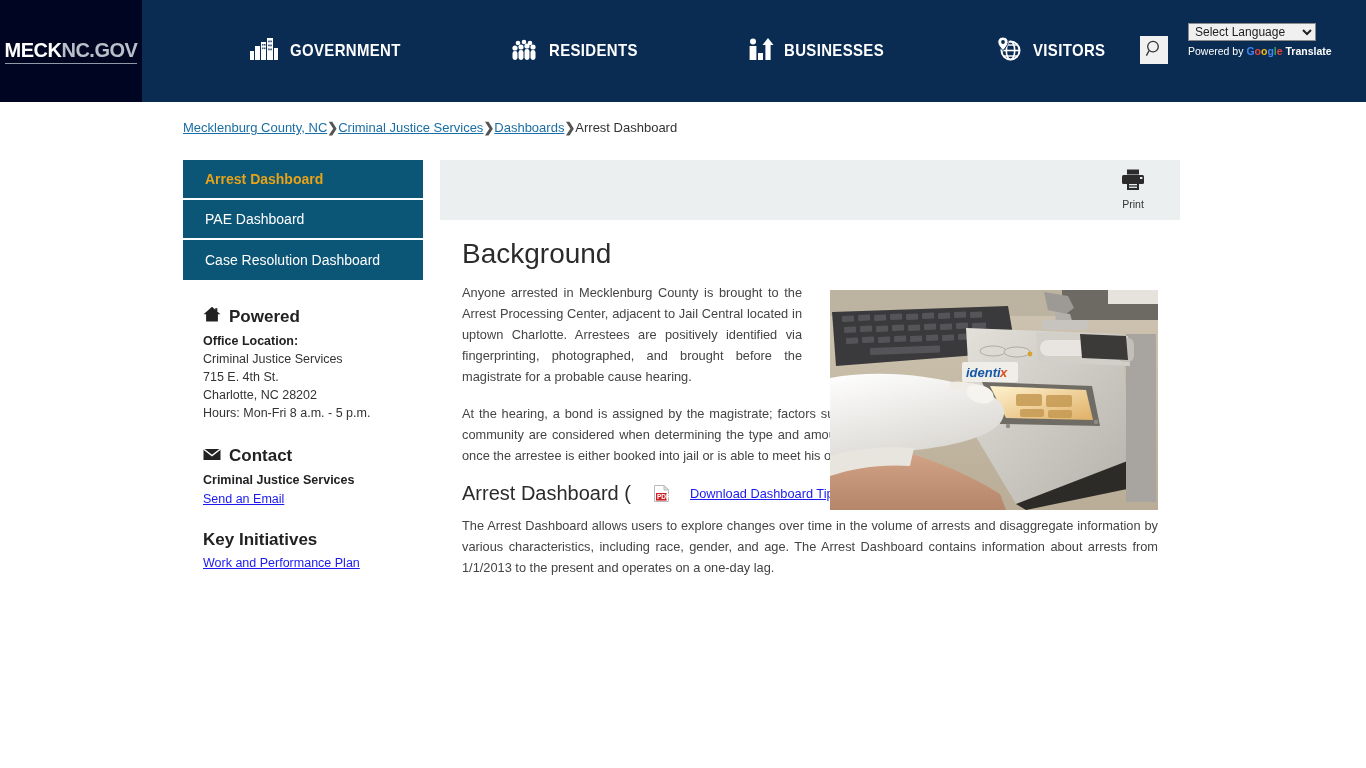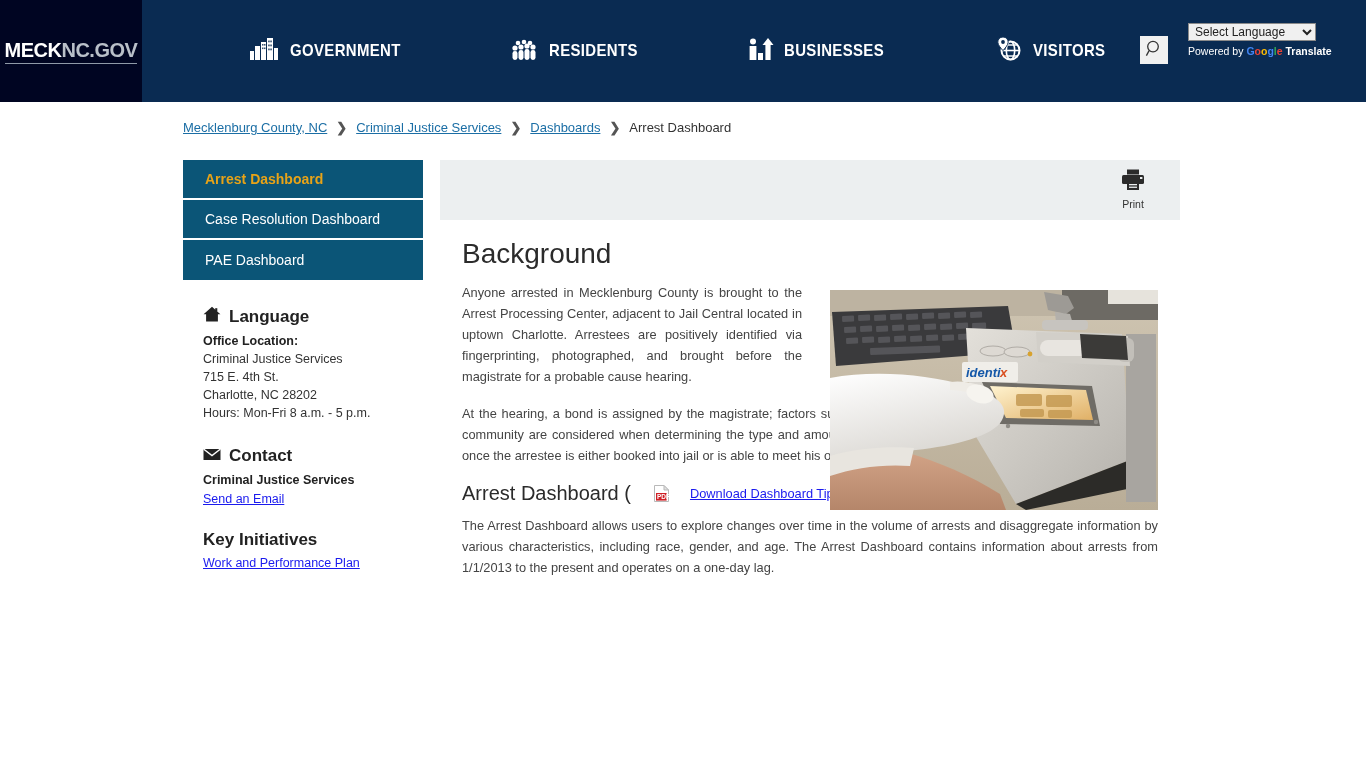--- a/index.html
+++ b/index.html
@@ -92,21 +92,21 @@
   }
   .g-b { color:#4285F4 } .g-r { color:#EA4335 } .g-y { color:#FBBC05 }
   .g-b2{ color:#4285F4 } .g-g { color:#34A853 } .g-r2{ color:#EA4335 }
   .powered .pre { font-weight: normal; }
 
   
   .breadcrumb {
     position: absolute; left: 183px; top: 120px;
     font-size: 13px;
     color: #333333;
-    display: flex; align-items: flex-end; gap: 9px;
+    display: flex; align-items: flex-end; 
     white-space: nowrap;
   }
   .crumb-link {
     color: #1b6ea5;
     text-decoration: underline;
     cursor: pointer;
     font-size: 13px;
   }
   .crumb-current { color: #333333; font-size: 13px; }
   .crumb-sep { color: #555; font-size: 13px; font-weight: bold; }
@@ -348,36 +348,36 @@
   <span class="crumb-current">Arrest Dashboard</span>
 </div>
 
 <div class="sidebar">
 
   <div class="side-nav">
     <div class="side-item active">
       <span>Arrest Dashboard</span>
     </div>
     <div class="side-item">
+      <span>PAE Dashboard</span>
+    </div>
+    <div class="side-item">
       <span>Case Resolution Dashboard</span>
-    </div>
-    <div class="side-item">
-      <span>PAE Dashboard</span>
     </div>
   </div>
 
   <div class="side-section">
     <div class="side-head">
       <span>
         <svg width="18" height="16" viewBox="0 0 18 16">
           <path d="M9 0.7 L17.4 8.2 H14.9 V15.4 H3.1 V8.2 H0.6 Z" fill="#222"></path>
           <rect x="12.2" y="2.2" width="2.1" height="3.3" fill="#222"></rect>
         </svg>
       </span>
-      <span>Language</span>
+      <span>Powered</span>
     </div>
     <div class="side-sub">Office Location:</div>
     <div class="side-line">Criminal Justice Services</div>
     <div class="side-line">715 E. 4th St.</div>
     <div class="side-line">Charlotte, NC 28202</div>
     <div class="side-line">Hours: Mon-Fri  8 a.m. - 5 p.m.</div>
   </div>
 
   <div class="side-section" style="margin-top:24px;">
     <div class="side-head">

